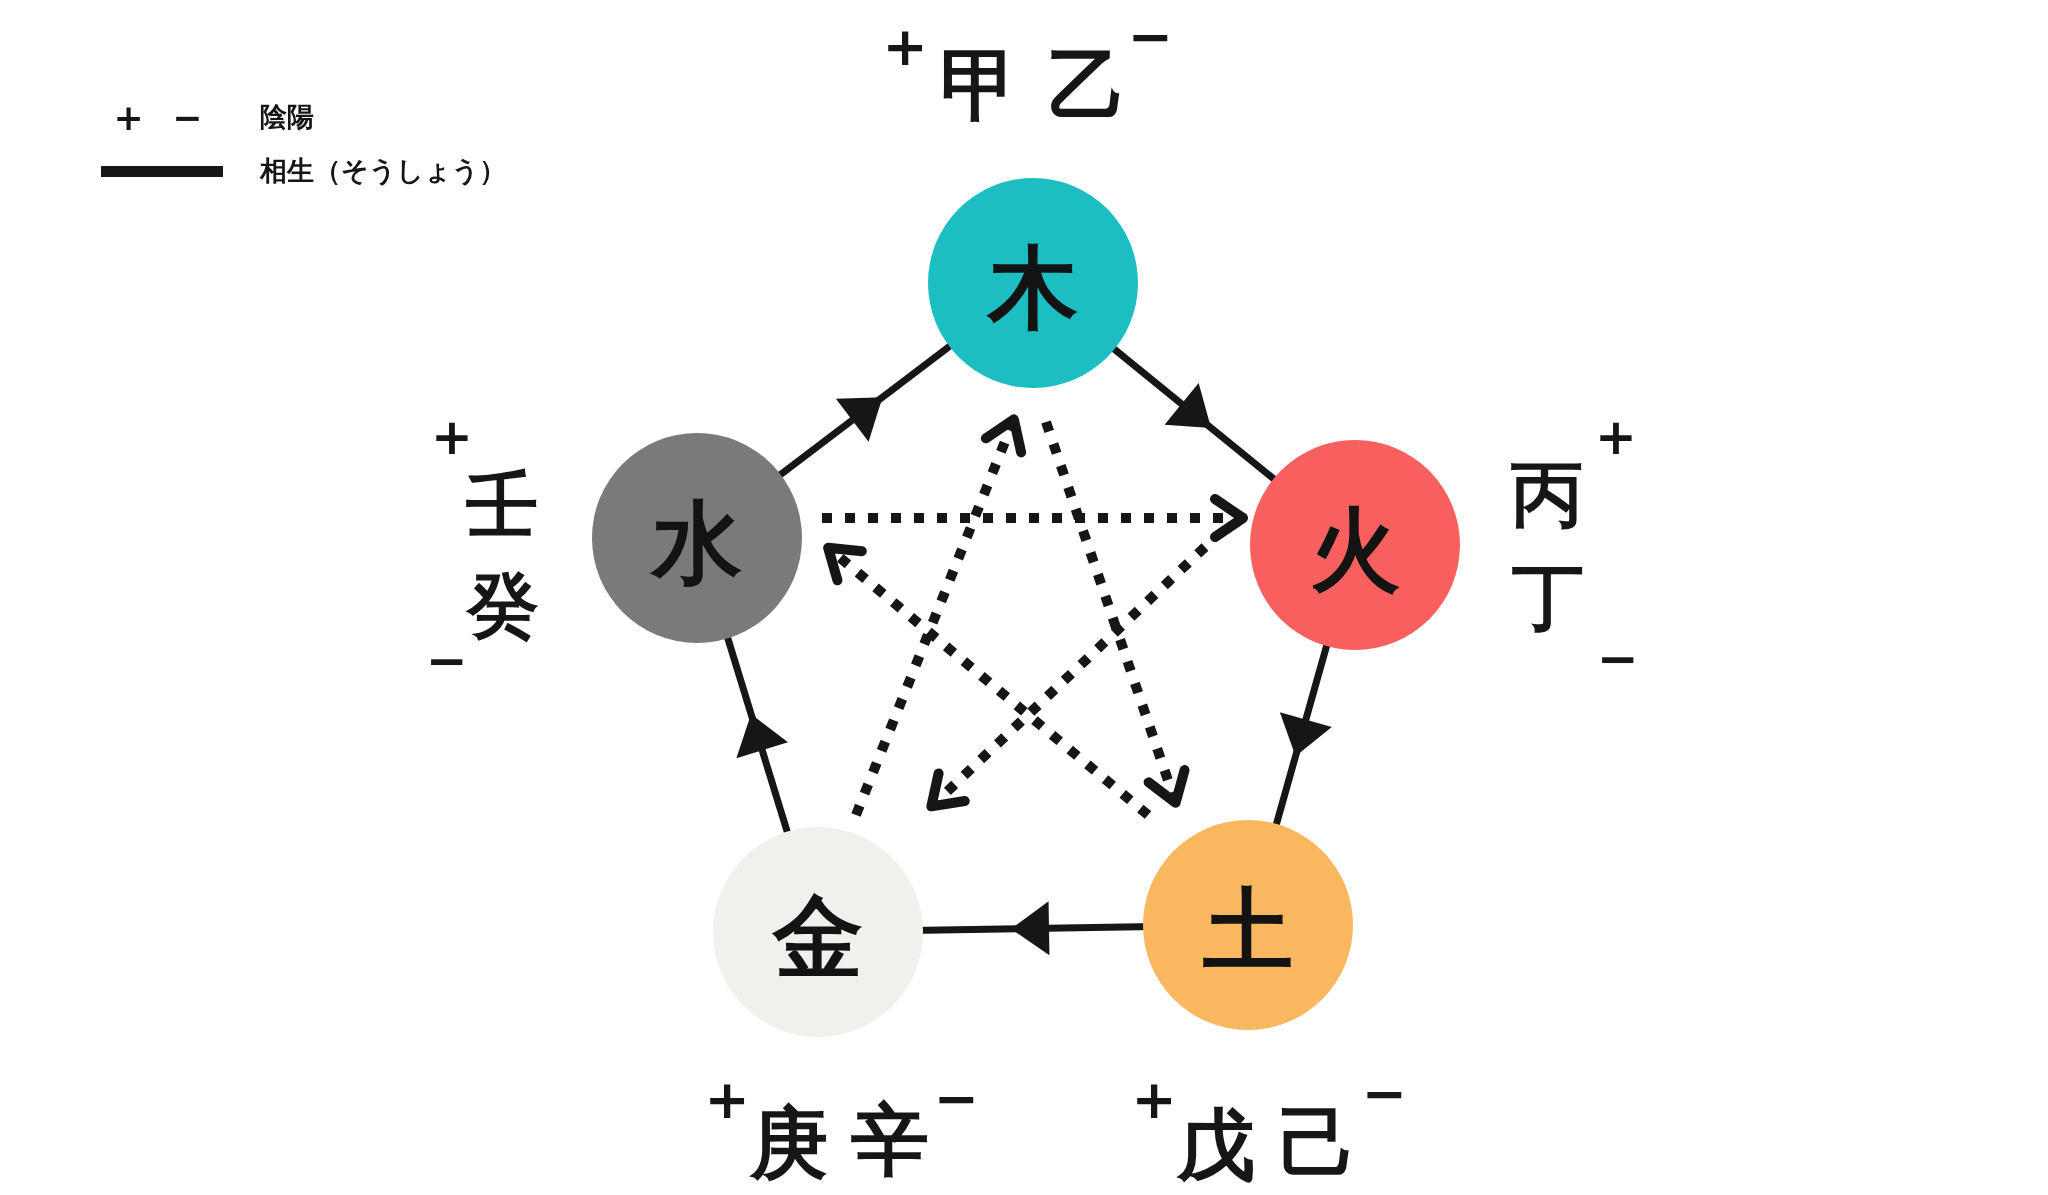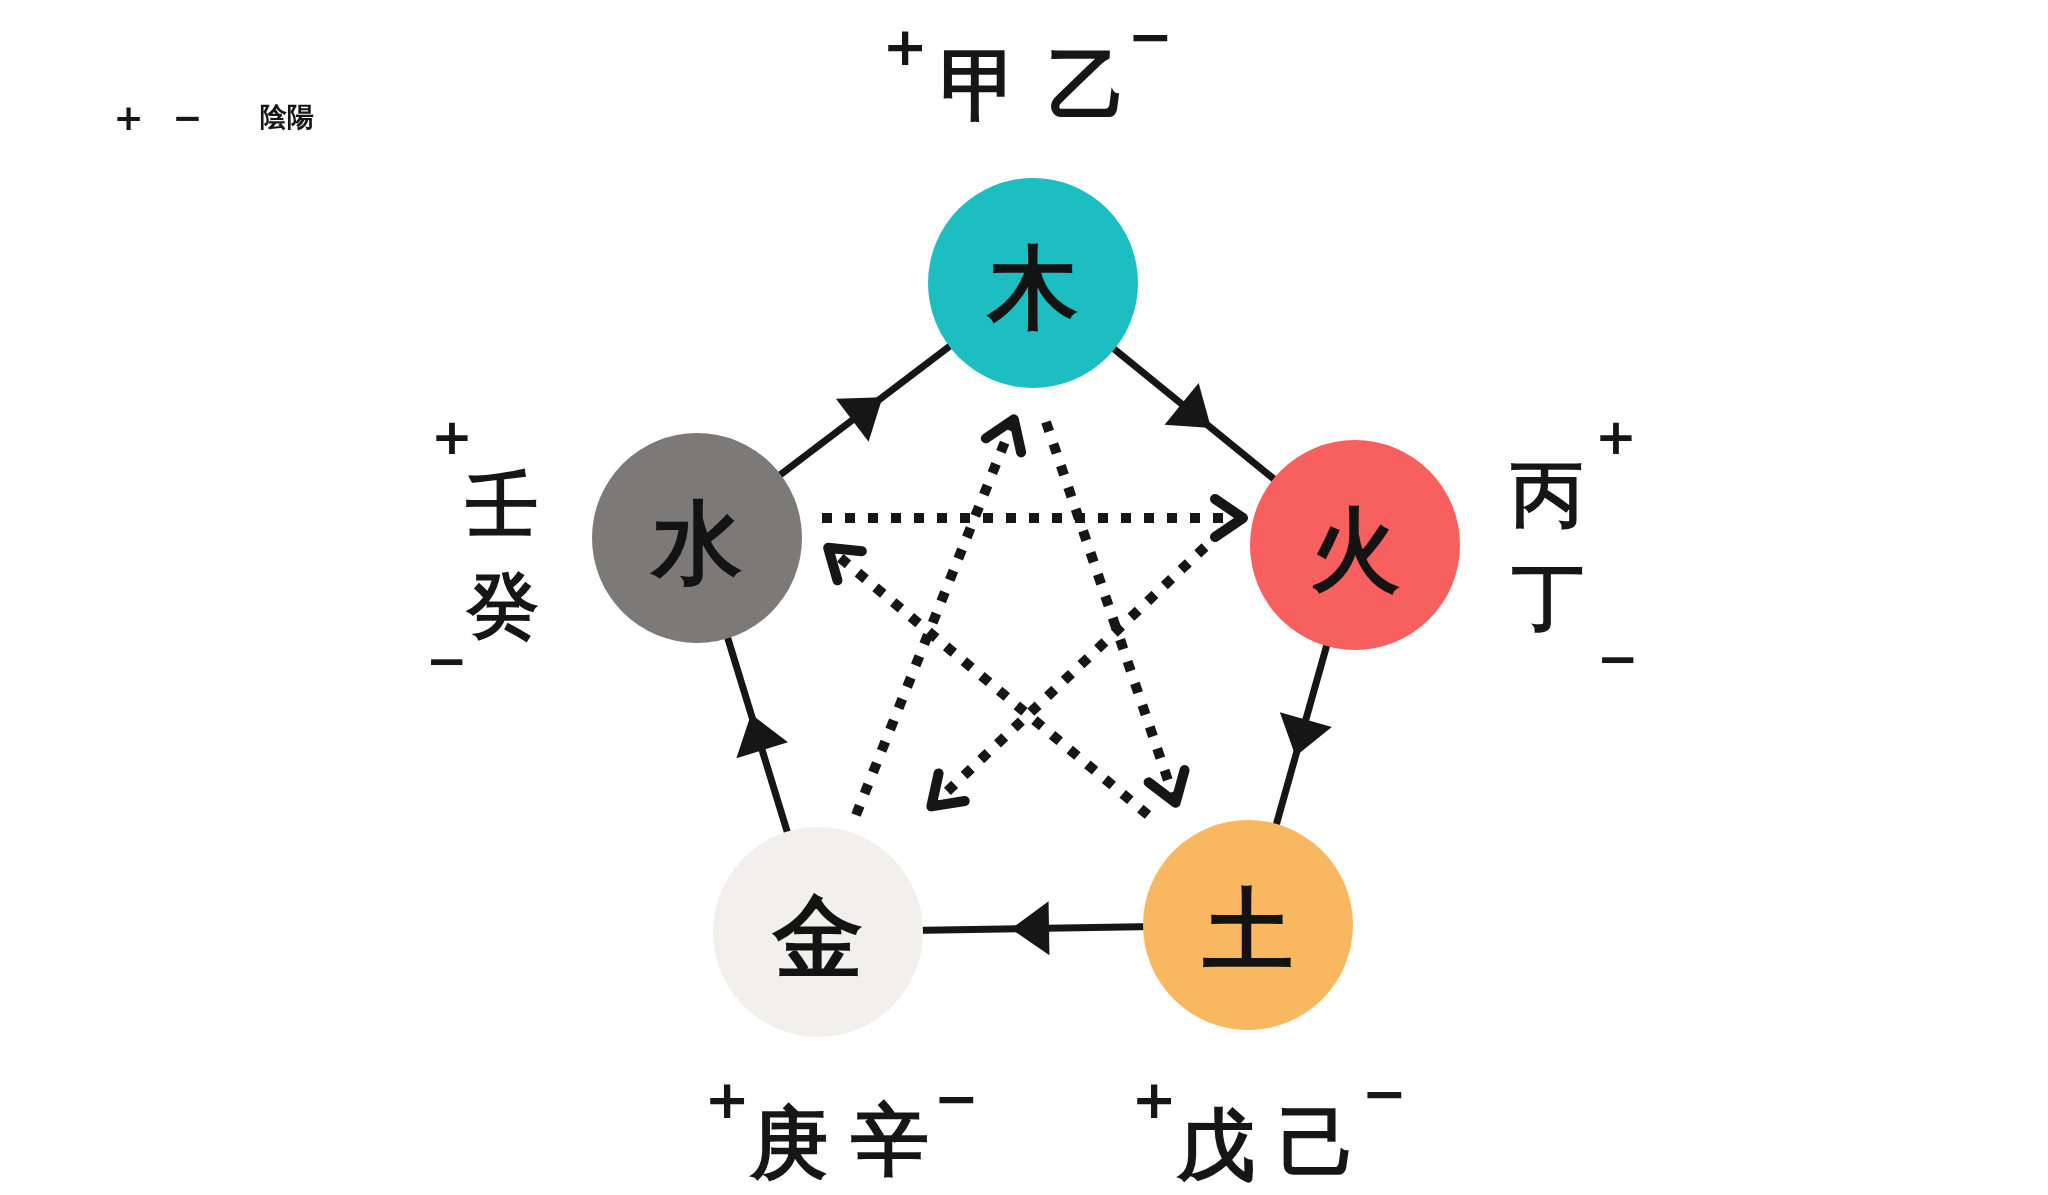--- a/index.html
+++ b/index.html
@@ -27,20 +27,26 @@
 <body>
 
 <div class="canvas">
 
   <div class="legend">
     <div class="legend-row">
       <span class="legend-sym">
         <span class="legend-plusminus">+ −</span>
       </span>
       <span class="legend-label">陰陽</span>
+    </div>
+    <div class="legend-row">
+      <span class="legend-sym">
+        <span class="bar-solid"></span>
+      </span>
+      <span class="legend-label">相生（そうしょう）</span>
     </div>
   </div>
 
   <svg id="diagram" width="2048" height="1195" viewBox="0 0 2048 1195">
     <g id="gen-edges">
         <line x1="697" y1="538" x2="1033" y2="283" stroke="#161616" stroke-width="7"></line>
         <polygon points="882.5246096373348,397.2000730430941 868.5774669835955,441.6801496144788 835.9321917257357,398.6651986864752" fill="#161616"></polygon>
         <line x1="1033" y1="283" x2="1355" y2="545" stroke="#161616" stroke-width="7"></line>
         <polygon points="1211.0647774441595,427.88500524959574 1164.5485645070164,424.8449503181263 1198.6299410287513,382.9586784097345" fill="#161616"></polygon>
         <line x1="1355" y1="545" x2="1248" y2="925" stroke="#161616" stroke-width="7"></line>

